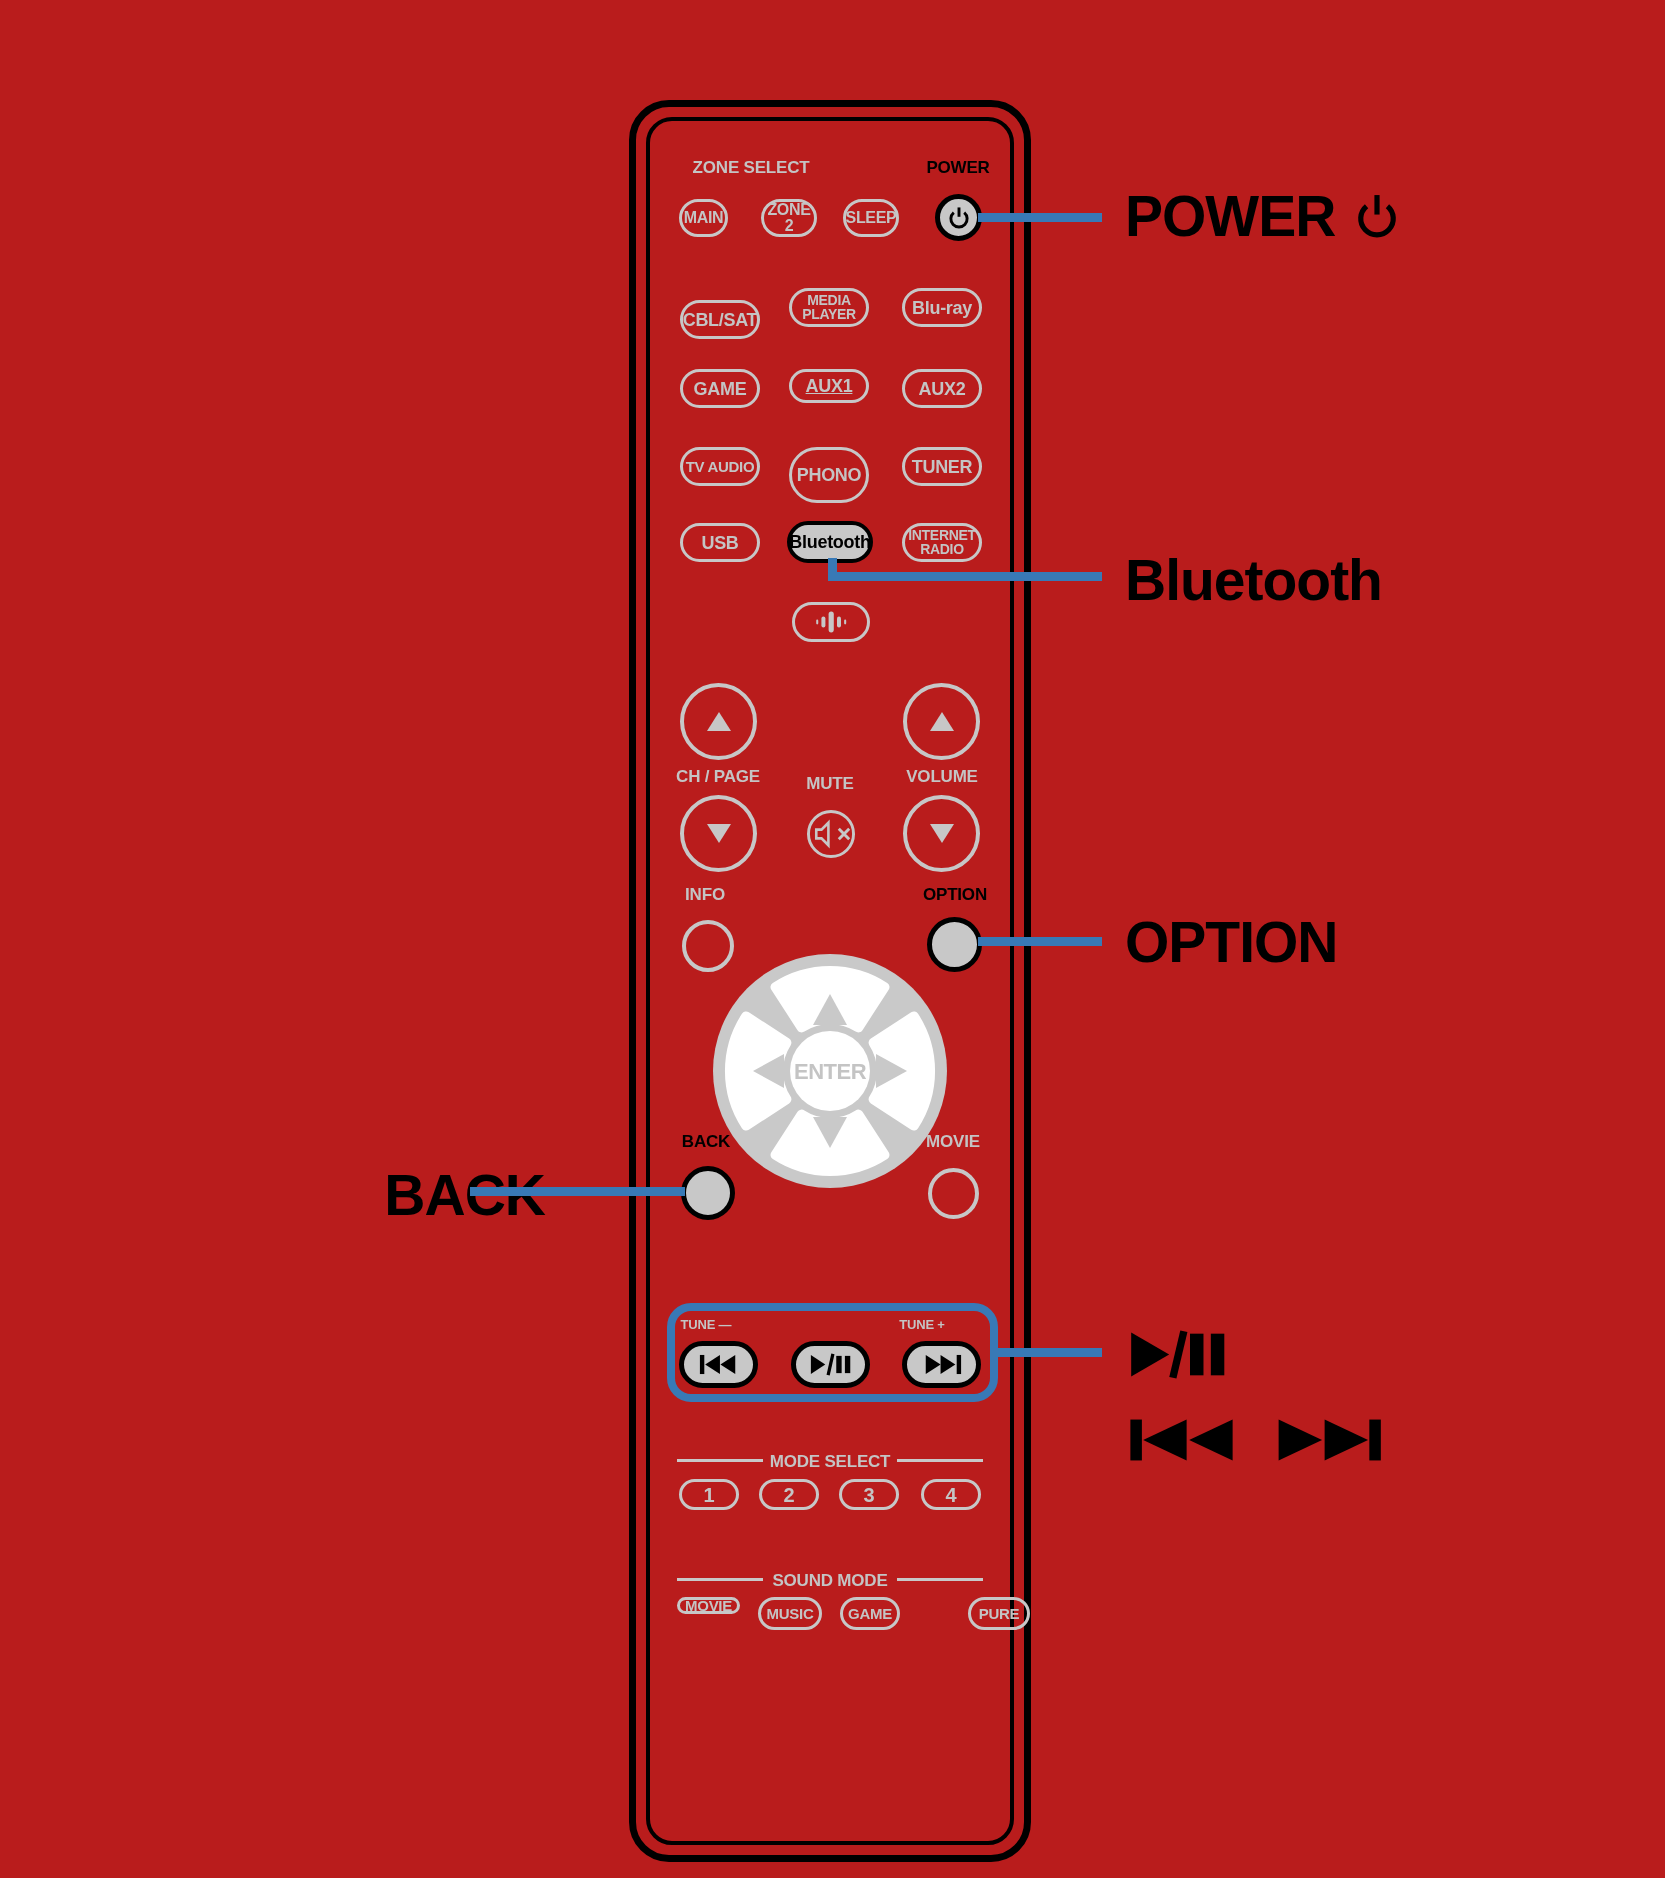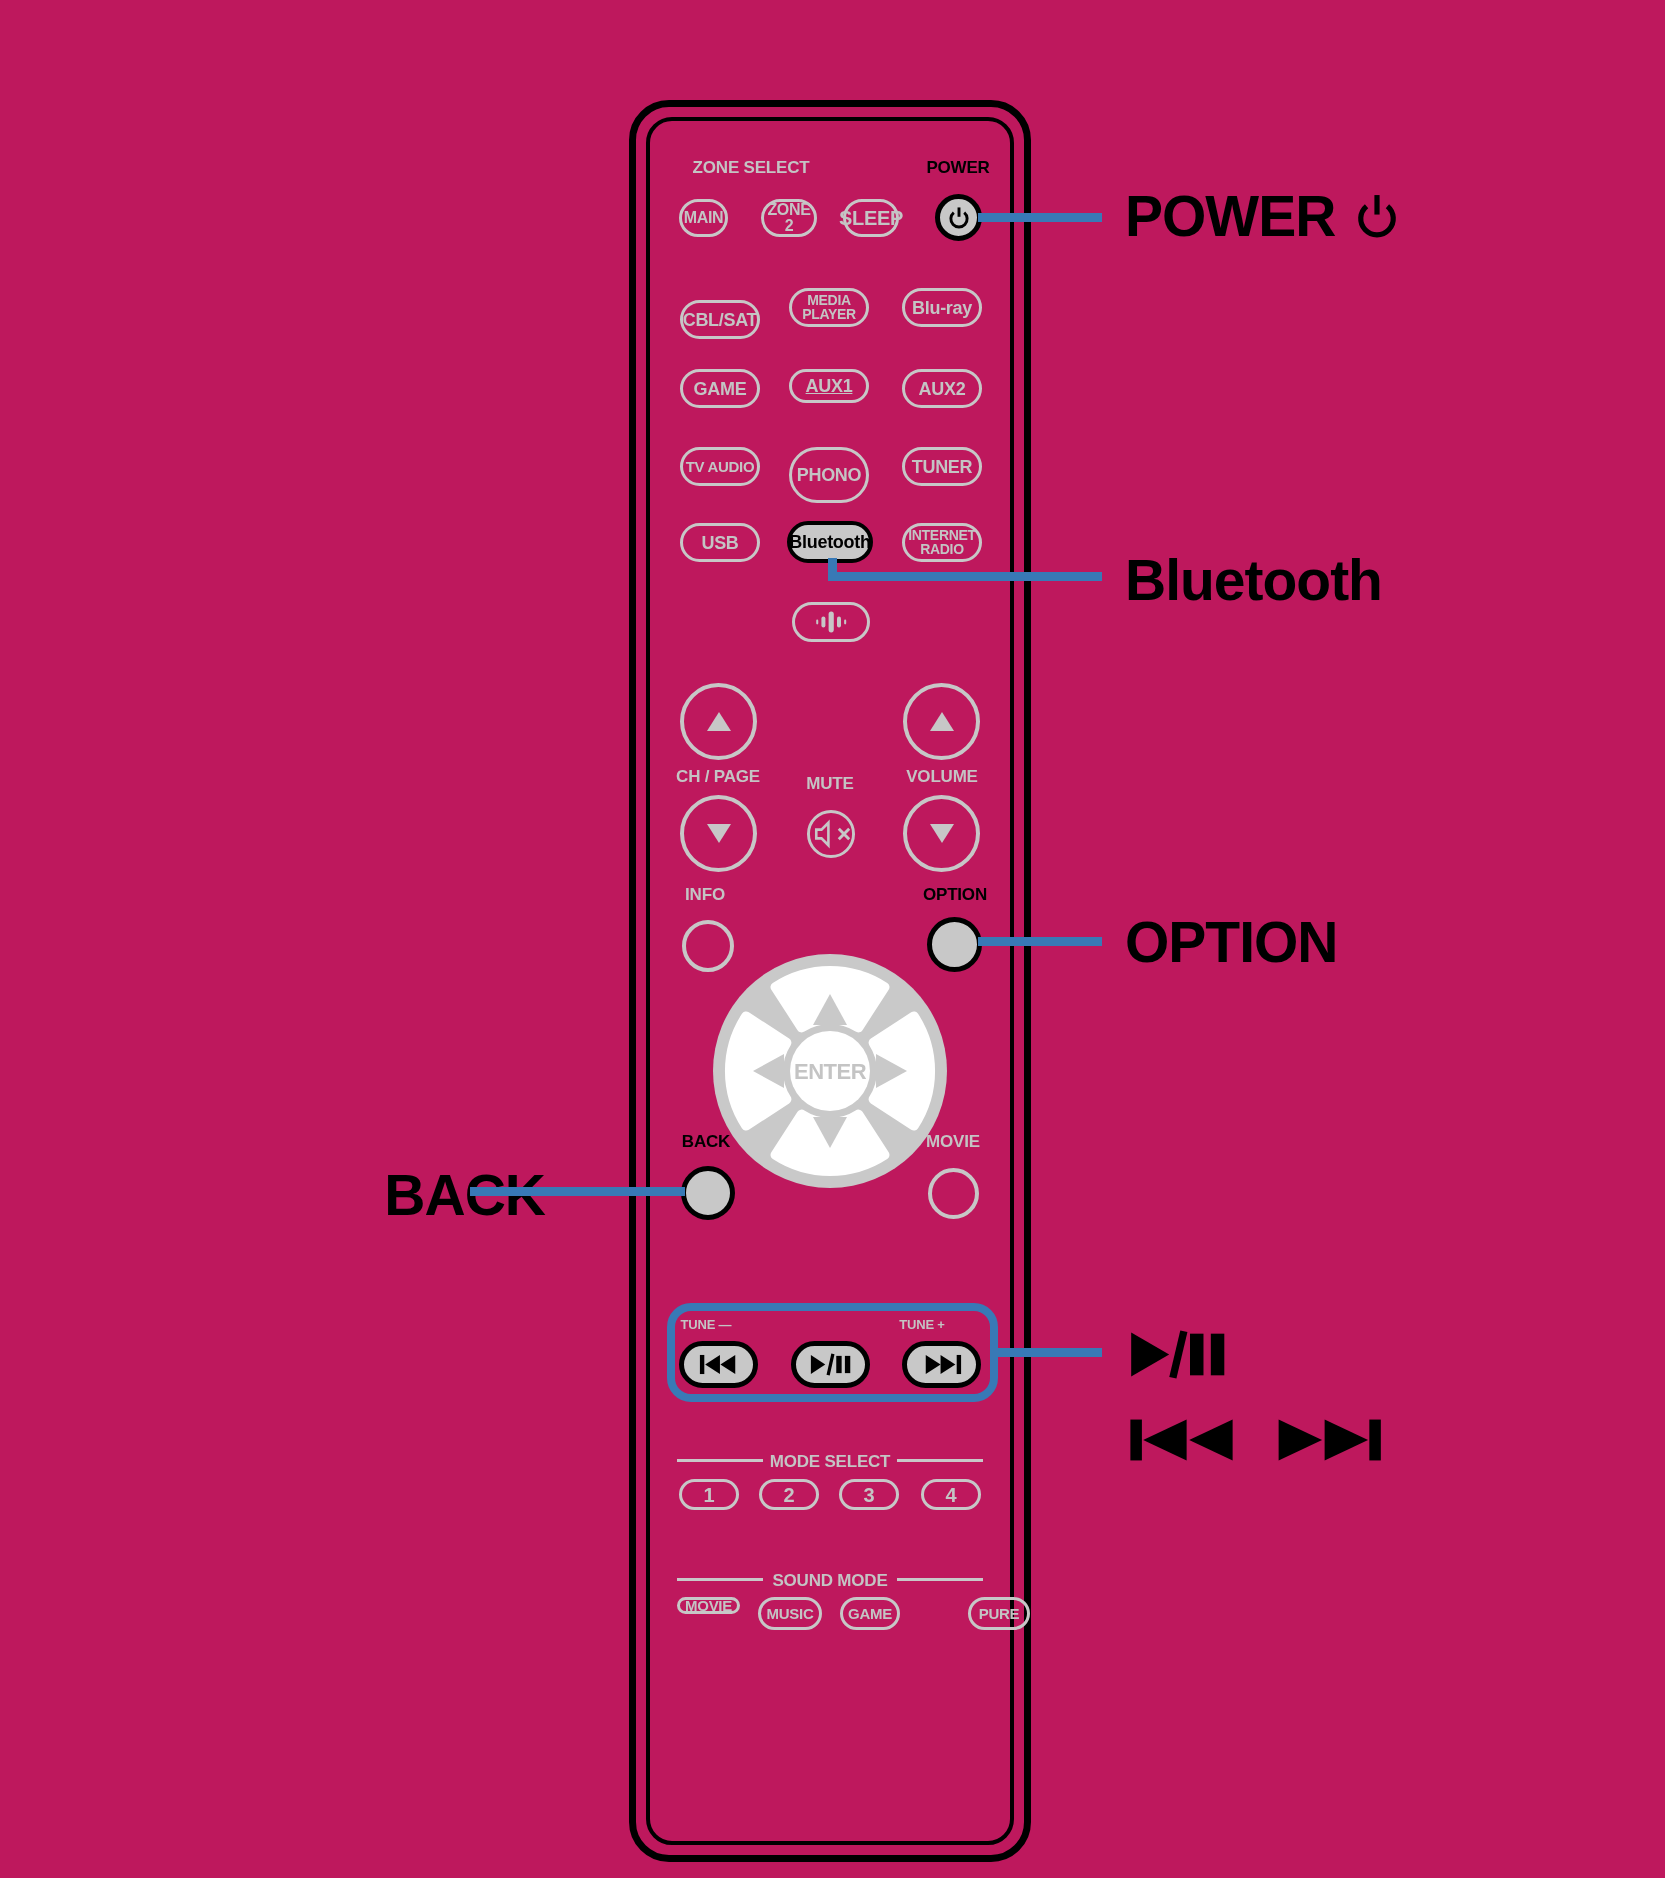--- a/index.html
+++ b/index.html
@@ -1,16 +1,16 @@
 <!DOCTYPE html>
 <html><head>
 <meta charset="utf-8">
 <style>
   html,body{margin:0;padding:0;background:#fff;}
-  .canvas{position:relative;width:1665px;height:1878px;background:#be185d;overflow:hidden;
+  .canvas{position:relative;width:1665px;height:1878px;background:#b91c1c;overflow:hidden;
           font-family:"Liberation Sans","DejaVu Sans",sans-serif;}
   .abs{position:absolute;box-sizing:border-box;}
   
   .shell-outer{border:7px solid #000;border-radius:40px;}
   .shell-inner{border:4px solid #000;border-radius:26px;}
   
   .pill{border:3px solid #c7c7c7;border-radius:999px;color:#c4c4c4;font-weight:bold;
         display:flex;align-items:center;justify-content:center;text-align:center;
         font-size:18px;letter-spacing:-0.3px;line-height:1;}
   .pill.small-text{font-size:14px;line-height:0.95;flex-direction:column;}
@@ -39,21 +39,21 @@
 <div class="canvas">
 
   <div class="abs shell-outer" style="left:629px;top:100px;width:402px;height:1762px;"></div>
   <div class="abs shell-inner" style="left:646px;top:117px;width:368px;height:1728px;"></div>
 
   <div class="abs rlabel" style="left:676px;top:159px;width:150px;">ZONE SELECT</div>
   <div class="abs rlabel dark" style="left:883px;top:159px;width:150px;">POWER</div>
 
   <div class="abs pill" style="left:679px;top:199px;width:49px;height:38px;font-size:16px;">MAIN</div>
   <div class="abs pill" style="left:761px;top:199px;width:56px;height:38px;font-size:16px;">ZONE 2</div>
-  <div class="abs pill" style="left:843px;top:199px;width:56px;height:38px;font-size:20px;">SLEEP</div>
+  <div class="abs pill" style="left:843px;top:199px;width:56px;height:38px;font-size:16px;">SLEEP</div>
 
   <div class="abs circ hl" style="left:935px;top:194px;width:47px;height:47px;color:#000;">
     <span>
       <svg width="26" height="26" viewBox="0 0 32 32">
         <path d="M22.43 9.34 A10 10 0 1 1 9.57 9.34" fill="none" stroke="#000" stroke-width="3.6"></path>
         <line x1="16" y1="3" x2="16" y2="14.5" stroke="#000" stroke-width="3.6"></line>
       </svg>
     </span>
   </div>
 

